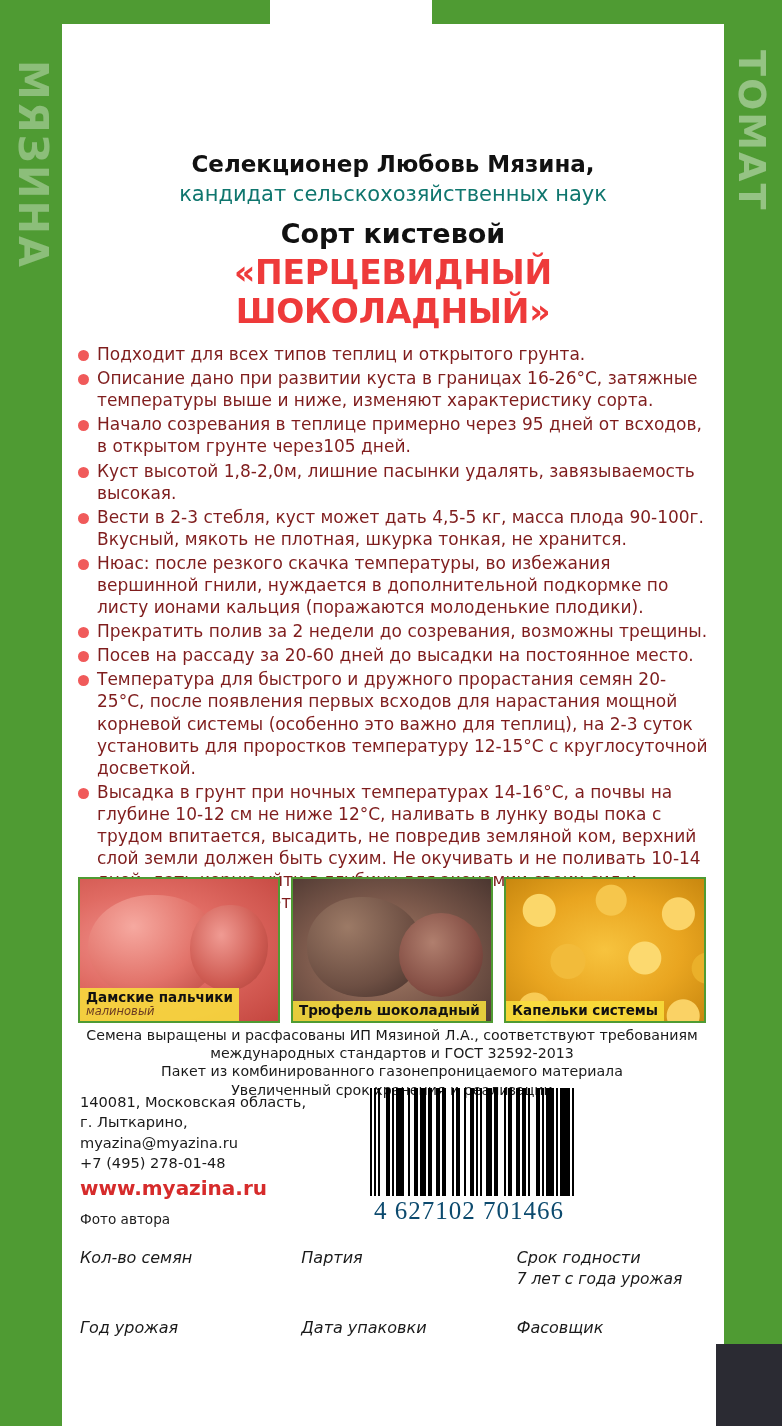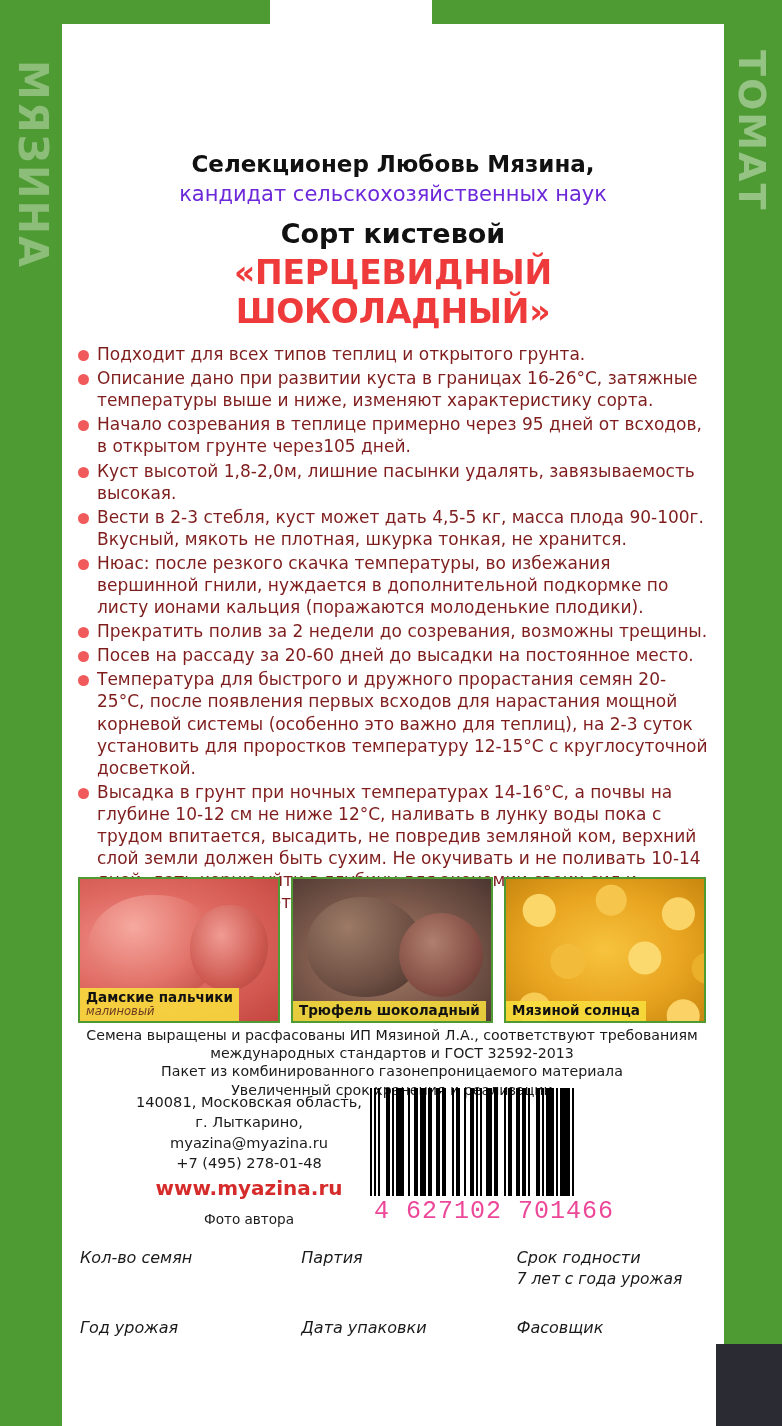--- a/index.html
+++ b/index.html
@@ -87,21 +87,21 @@
   }
   .breeder-line1 {
     font-size: 23px;
     font-weight: bold;
     color: #111;
     text-align: center;
     line-height: 1.25;
   }
   .breeder-line2 {
     font-size: 21px;
-    color: #6d28d9;
+    color: #0f766e;
     text-align: center;
     line-height: 1.3;
     margin-top: 2px;
   }
   .sort-type {
     font-size: 27px;
     font-weight: bold;
     color: #111;
     text-align: center;
     margin-top: 10px;
@@ -246,27 +246,26 @@
     width: 628px;
     text-align: center;
     font-size: 14.2px;
     line-height: 1.28;
     color: #1a1a1a;
   }
 
   
   .address {
     position: absolute;
-    left: 104px;
+    left: 80px;
     top: 1092px;
     width: 290px;
     font-size: 14.6px;
     line-height: 1.4;
     color: #1a1a1a;
-    text-align: center;
   }
   .address .site {
     color: #d62b2b;
     font-weight: bold;
     font-size: 20px;
   }
   .address .photo-author {
     margin-top: 8px;
     font-size: 13.6px;
   }
@@ -282,26 +281,26 @@
   .barcode {
     height: 108px;
     display: flex;
     align-items: stretch;
     gap: 0;
   }
   .barcode span { display: block; height: 100%; }
   .barcode-digits {
     display: flex;
     justify-content: space-between;
-    font-family: Liberation Mono, monospace;
+    font-family: Liberation Serif, serif;
     font-size: 25px;
     letter-spacing: 1px;
     margin-top: 1px;
     padding: 0 4px;
-    color: #ec4899;
+    color: #0c4a6e;
   }
 
   
   .fields {
     position: absolute;
     left: 80px;
     top: 1248px;
     width: 624px;
   }
   .field-row {
@@ -397,21 +396,21 @@
         <span class="sub">малиновый</span>
       </div>
     </div>
     <div class="photo photo-2">
       <div class="photo-caption">
         <span>Трюфель шоколадный</span>
       </div>
     </div>
     <div class="photo photo-3">
       <div class="photo-caption">
-        <span>Мязиной солнца</span>
+        <span>Капельки системы</span>
       </div>
     </div>
   </div>
 
   <div class="legal">
     <div>Семена выращены и расфасованы ИП Мязиной Л.А., соответствуют требованиям</div>
     <div>международных стандартов и ГОСТ 32592-2013</div>
     <div>Пакет из комбинированного газонепроницаемого материала</div>
     <div>Увеличенный срок хранения и реализации</div>
   </div>

